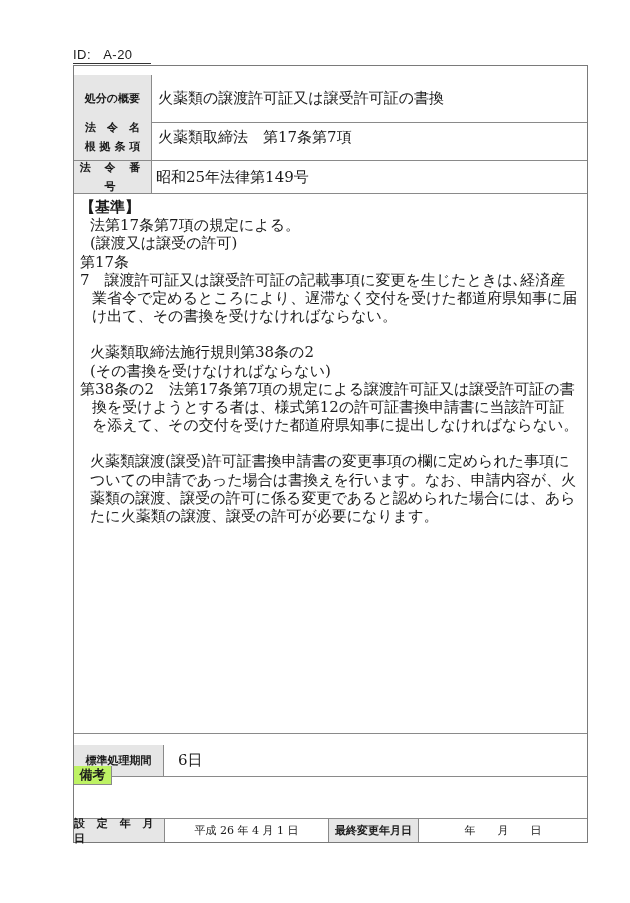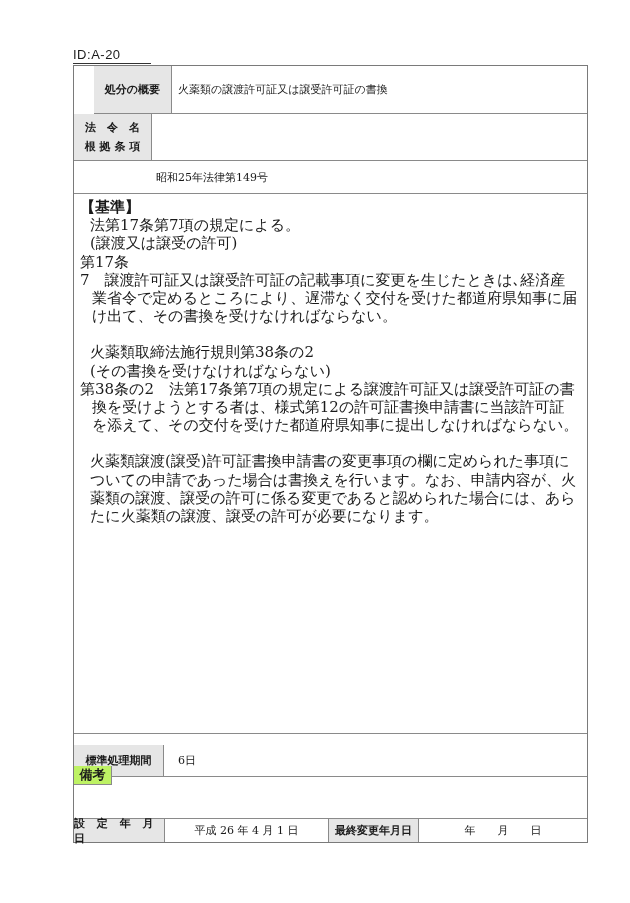--- a/index.html
+++ b/index.html
@@ -7,37 +7,37 @@
       width: 630px; height: 903px; position: relative; overflow: hidden;
       font-family: "DejaVu Serif", "Liberation Serif", serif;
       color: #1a1a1a;
     }
     .id-line {
       position: absolute; left: 73px; top: 47px;
       font-family: "Liberation Sans", "DejaVu Sans", sans-serif;
       font-size: 13px; letter-spacing: 0.5px;
       border-bottom: 1px solid #333; width: 78px; line-height: 16px;
     }
-    .id-line .id-val { }
+    .id-line .id-val { margin-left: 12px; }
     .frame {
       position: absolute; left: 73px; top: 65px; width: 515px; height: 778px;
       border: 1px solid #7a7a7a; box-sizing: border-box;
     }
     .row { position: absolute; left: 0; right: 0; border-bottom: 1px solid #8a8a8a; box-sizing: border-box; }
     .label {
       position: absolute; top: 0; bottom: 0; left: 0; width: 78px;
       background: #e6e6e6; border-right: 1px solid #8a8a8a; box-sizing: border-box;
       font-family: "DejaVu Sans", "Liberation Sans", sans-serif; font-weight: bold;
       font-size: 11px; display: flex; align-items: center; justify-content: center;
       text-align: center; line-height: 19px;
     }
     .label.spread { letter-spacing: 5px; }
     .value {
       position: absolute; top: 0; bottom: 0; left: 84px; right: 6px;
-      display: flex; align-items: center; font-size: 11px;
+      display: flex; align-items: center; font-size: 15px;
     }
     .body-area {
       position: absolute; left: 0; right: 0; top: 128px; height: 540px;
       border-bottom: 1px solid #8a8a8a; box-sizing: border-box;
       padding: 4px 8px 0 6px; font-size: 15px; line-height: 18.2px;
     }
     .body-area p { margin: 0; }
     .body-area .h { font-family: "DejaVu Sans", sans-serif; font-weight: bold; }
     .ind1 { padding-left: 10px; }
     .hang { padding-left: 12px; text-indent: -12px; }
@@ -58,33 +58,35 @@
   </style>
 </head>
 <body>
 
 <div class="id-line">
   <span>ID:</span><span class="id-val">A-20</span>
 </div>
 
 <div class="frame">
 
-  <div class="row" style="top:0;height:48px;margin-left:20px;">
+  <div class="row" style="top:9px;height:48px;">
     <div class="label">処分の概要</div>
     <div class="value">火薬類の譲渡許可証又は譲受許可証の書換</div>
   </div>
 
   <div class="row" style="top:48px;height:47px;">
     <div class="label" style="flex-direction:column;">
       <span>法　令　名</span>
       <span>根 拠 条 項</span>
     </div>
+    <div class="value">火薬類取締法　第17条第7項</div>
   </div>
 
   <div class="row" style="top:95px;height:33px;">
+    <div class="label spread">法 令 番 号</div>
     <div class="value" style="left:82px;">昭和25年法律第149号</div>
   </div>
 
   <div class="body-area">
     <p class="h">【基準】</p>
     <p class="ind1">法第17条第7項の規定による。</p>
     <p class="ind1">(譲渡又は譲受の許可)</p>
     <p>第17条</p>
     <p class="hang">7　譲渡許可証又は譲受許可証の記載事項に変更を生じたときは､経済産業省令で定めるところにより、遅滞なく交付を受けた都道府県知事に届け出て、その書換を受けなければならない。</p>
     <div class="gap"></div>

